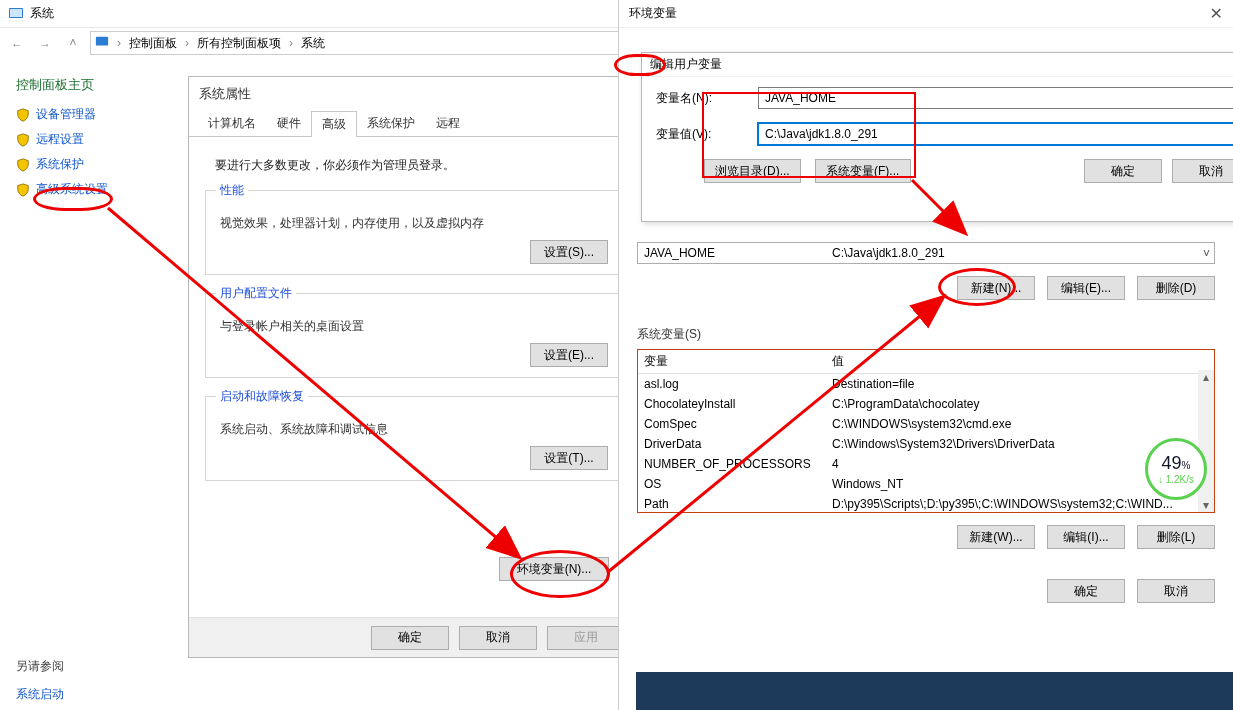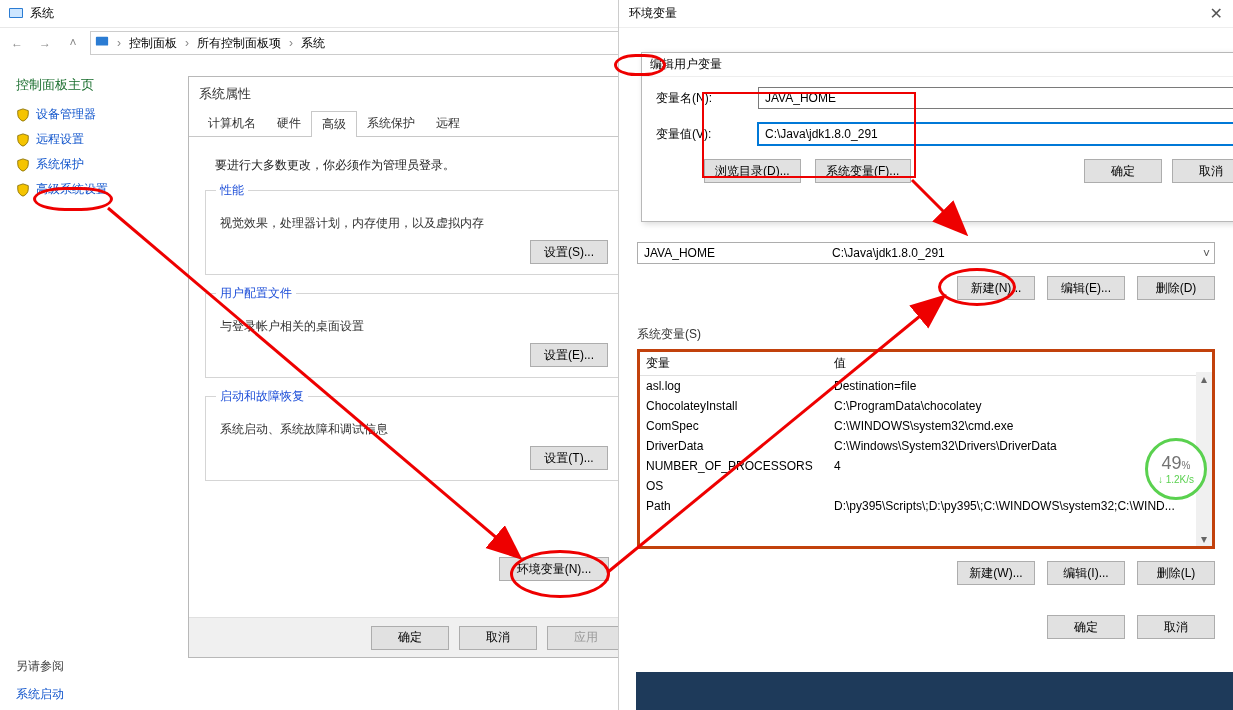--- a/index.html
+++ b/index.html
@@ -37,21 +37,21 @@
 .btn { min-width:78px; height:24px; border:1px solid #adadad; background:#e1e1e1; padding:0 10px; color:#000; font-size:12px; display:inline-flex; align-items:center; justify-content:center; cursor:pointer; }
 .sp-bottom { position:absolute; left:0; right:0; bottom:0; height:40px; border-top:1px solid #e0e0e0; display:flex; align-items:center; justify-content:flex-end; padding:0 10px; gap:10px; background:#f0f0f0; }
 .sp-env { position:absolute; right:26px; bottom:76px; }
 
 
 .envwin { position:absolute; left:618px; top:0; width:615px; height:710px; background:#fff; border-left:1px solid #ccc; }
 .envwin .tb { height:28px; display:flex; align-items:center; padding:0 10px; border-bottom:1px solid #eee; }
 .envwin .tb .close { margin-left:auto; color:#555; font-size:16px; }
 .envwin .body { padding:0 18px 18px 18px; position:relative; }
 .envwin .sect-label { color:#333; margin:10px 0 6px 0; }
-.envlist { border:3px solid #c2410c; background:#fff; height:200px; overflow:hidden; position:relative; }
+.envlist { border:1px solid #c2410c; background:#fff; height:164px; overflow:hidden; position:relative; }
 .envlist .hdr { display:flex; border-bottom:1px solid #e0e0e0; background:#fff; font-weight:normal; }
 .envlist .hdr .c { padding:3px 6px; }
 .envlist .row { display:flex; }
 .envlist .row .c { padding:3px 6px; overflow:hidden; white-space:nowrap; text-overflow:ellipsis; }
 .envlist .c1 { width:188px; }
 .envlist .c2 { flex:1; }
 .envlist .scrl { position:absolute; right:0; top:20px; bottom:0; width:16px; background:#f0f0f0; display:flex; flex-direction:column; justify-content:space-between; align-items:center; color:#666; }
 .env-actions { display:flex; gap:12px; justify-content:flex-end; margin-top:12px; }
 .env-bottom { display:flex; gap:12px; justify-content:flex-end; margin-top:30px; }
 
@@ -70,21 +70,21 @@
 .fld input { flex:1; height:22px; border:1px solid #7a7a7a; padding:0 6px; font-size:12px; }
 .fld input.focus { border:1px solid #0078d7; outline:1px solid #0078d7; }
 .edbtns { display:flex; gap:14px; }
 .edbtns .left { display:flex; gap:14px;padding-left:48px; }
 .edbtns .right { margin-left:auto; display:flex; gap:10px; }
 
 
 .ring { position:absolute; border:3px solid #e00; border-radius:50%; pointer-events:none; }
 .arrow { position:absolute; pointer-events:none; }
 .spd { position:absolute; right:26px; top:438px; width:62px; height:62px; border-radius:50%; border:3px solid #5ad14f; display:flex; flex-direction:column; align-items:center; justify-content:center; color:#5ad14f; font-size:10px; background:#fff; }
-.spd .big { font-size:18px; color:#737373; }
+.spd .big { font-size:18px; color:#0f172a; }
 .taskstub { position:absolute; left:636px; top:672px; right:0; height:38px; background:#1e3a5a; }
 
 
 .redbox { position:absolute; border:2px solid #e00; pointer-events:none; }
 </style>
 </head>
 <body>
 
 <div class="titlebar">
   <span class="icon">
@@ -234,20 +234,21 @@
           <div class="row">
             <div class="c c1">DriverData</div>
             <div class="c c2">C:\Windows\System32\Drivers\DriverData</div>
           </div>
           <div class="row">
             <div class="c c1">NUMBER_OF_PROCESSORS</div>
             <div class="c c2">4</div>
           </div>
           <div class="row">
             <div class="c c1">OS</div>
+            <div class="c c2">Windows_NT</div>
           </div>
           <div class="row">
             <div class="c c1">Path</div>
             <div class="c c2">D:\py395\Scripts\;D:\py395\;C:\WINDOWS\system32;C:\WIND...</div>
           </div>
         </div>
       <div class="scrl">
           <span>▴</span>
           <span>▾</span>
         </div>

